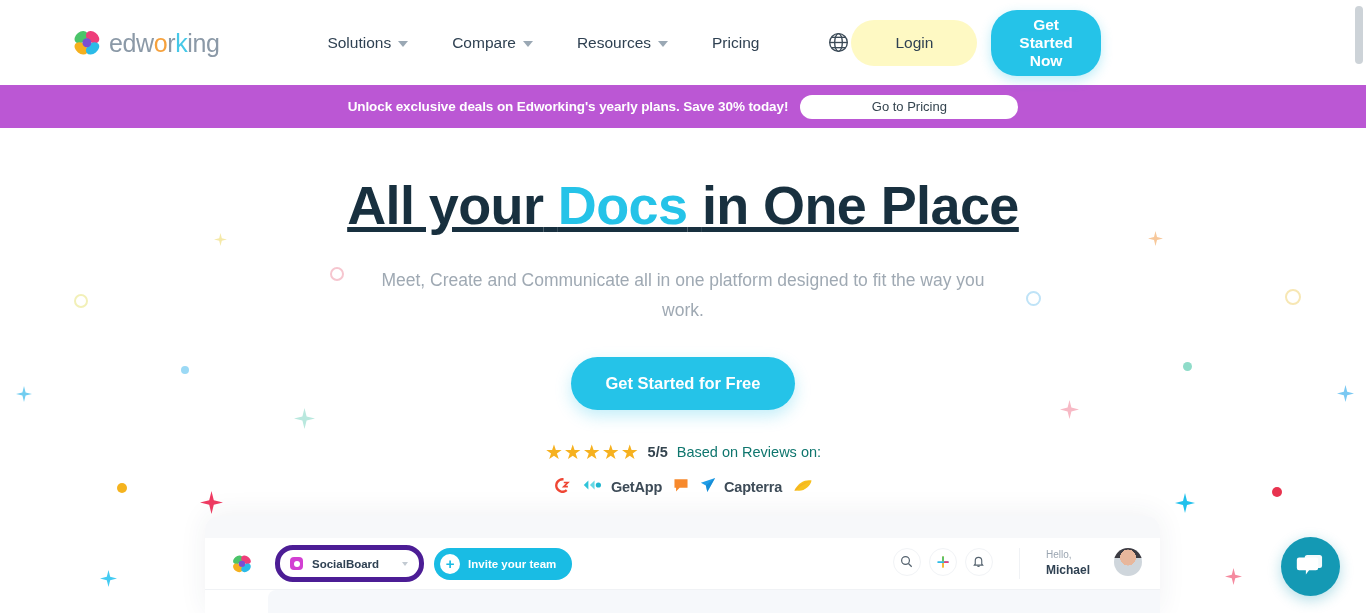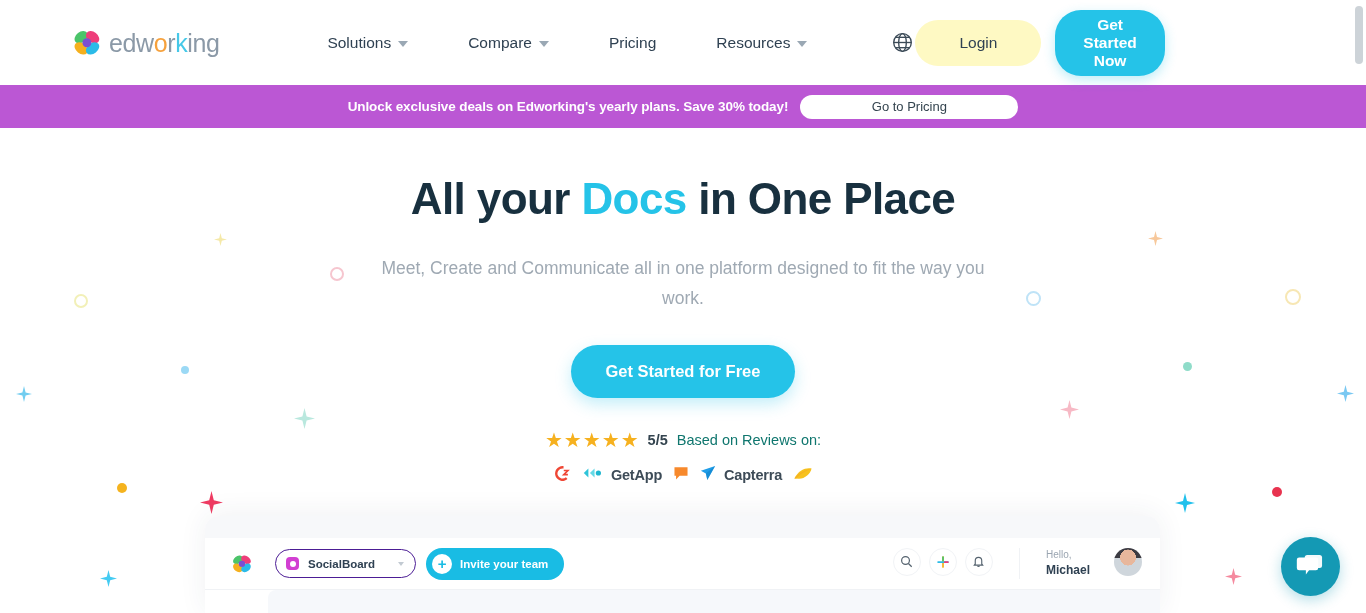--- a/index.html
+++ b/index.html
@@ -22,21 +22,21 @@
   .logo { display: flex; align-items: center; gap: 7px; }
   .logo-mark { width: 30px; height: 28px; position: relative; }
   .logo-text {
     font-size: 25px; letter-spacing: -0.4px;
     font-weight: 400; color: #8b99a7;
     position: relative; top: 1px;
   }
   .logo-text .o1 { color: #f6a13c; }
   .logo-text .k  { color: #45c8e8; }
 
-  .nav { display: flex; align-items: center; margin-left: 86px; gap: 16px; }
+  .nav { display: flex; align-items: center; margin-left: 86px; gap: 0px; }
   .nav-item {
     display: flex; align-items: center; gap: 7px;
     font-size: 15.5px; color: #2f4152;
     padding: 10px 22px; cursor: pointer;
     white-space: nowrap;
   }
   .chev {
     width: 0; height: 0;
     border-left: 5px solid transparent;
     border-right: 5px solid transparent;
@@ -70,22 +70,22 @@
   .promo-text { color: #ffffff; font-size: 13.5px; font-weight: bold; letter-spacing: -0.1px; }
   .promo-btn {
     background: #ffffff; color: #34444f;
     font-size: 13px; border: none; cursor: pointer;
     width: 218px; height: 24px; border-radius: 14px;
   }
 
   
   .hero { position: relative; z-index: 20; padding-top: 45px; text-align: center; }
   .hero h1 {
-    font-size: 44px; font-weight: bold; color: #18303f;
-    letter-spacing: -0.6px; line-height: 1.2;
+    font-size: 54px; font-weight: bold; color: #18303f;
+    letter-spacing: -0.6px; line-height: 1.2; text-decoration: underline;
   }
   .hero h1 .hl { color: #25c3e8; }
   .hero-sub {
     margin: 27px auto 0; max-width: 630px;
     font-size: 17.5px; color: #9fa9b3; line-height: 1.72;
   }
   .hero-cta {
     margin-top: 32px;
     background: #25c3e8; color: #ffffff;
     font-size: 16.5px; font-weight: bold; border: none; cursor: pointer;
@@ -119,21 +119,21 @@
   }
   .mock-topstrip { height: 22px; background: #f7f8fa; }
   .mock-bar {
     height: 52px; background: #ffffff;
     display: flex; align-items: center; padding: 0 18px 0 26px;
     border-bottom: 1px solid #f0f2f5;
   }
   .mock-logo { width: 22px; height: 20px; position: relative; margin-right: 22px; }
   .board-chip {
     display: flex; align-items: center; gap: 9px;
-    border: 1px solid #4c1d95; border-radius: 18px;
+    border: 5px solid #4c1d95; border-radius: 18px;
     padding: 7px 11px 7px 10px; background: #fff; cursor: pointer;
   }
   .board-dot {
     width: 13px; height: 13px; border-radius: 4px;
     background: #d23fd2;
     position: relative;
   }
   .board-dot::after{
     content:""; position:absolute; inset:3.5px; border-radius:50%;
     background:#fff;
@@ -234,25 +234,25 @@
     <nav class="nav">
       <div class="nav-item">
         <span>Solutions</span>
         <span class="chev"></span>
       </div>
       <div class="nav-item">
         <span>Compare</span>
         <span class="chev"></span>
       </div>
       <div class="nav-item">
-        <span>Pricing</span>
-      </div>
-      <div class="nav-item">
         <span>Resources</span>
         <span class="chev"></span>
+      </div>
+      <div class="nav-item">
+        <span>Pricing</span>
       </div>
       <span class="globe-btn">
         <svg width="23" height="23" viewBox="0 0 24 24" fill="none" stroke="#3b4a57" stroke-width="1.4">
           <circle cx="12" cy="12" r="9.2"></circle>
           <ellipse cx="12" cy="12" rx="4" ry="9.2"></ellipse>
           <line x1="2.9" y1="12" x2="21.1" y2="12"></line>
           <line x1="4.4" y1="6.6" x2="19.6" y2="6.6"></line>
           <line x1="4.4" y1="17.4" x2="19.6" y2="17.4"></line>
         </svg>
       </span>

